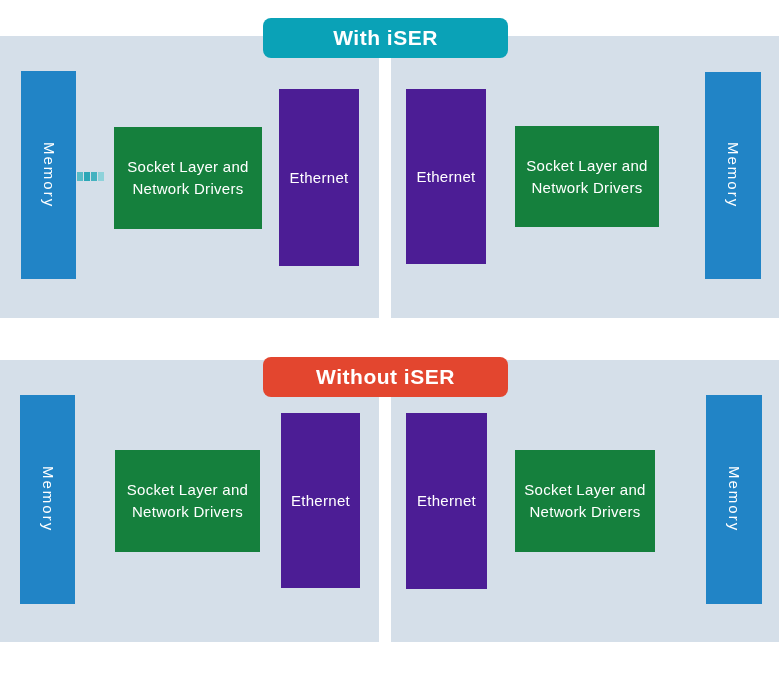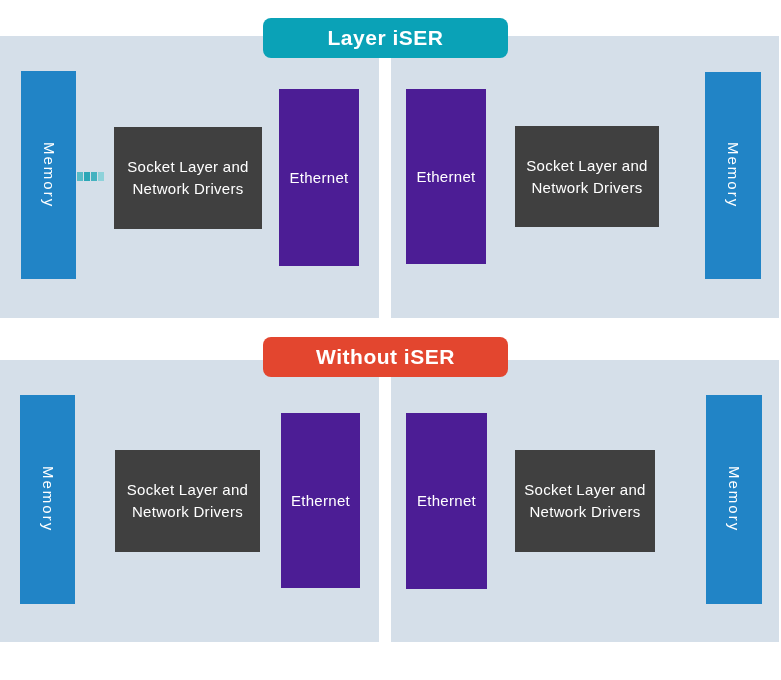--- a/index.html
+++ b/index.html
@@ -35,36 +35,36 @@
     display: flex;
     align-items: center;
     justify-content: center;
     color: #ffffff;
     font-size: 21px;
     font-weight: bold;
     letter-spacing: 0.5px;
     z-index: 5;
   }
   #badge-with    { top: 18px;  background: #0aa2b7; }
-  #badge-without { top: 337px; background: #e3462f; }
+  #badge-without { top: 357px; background: #e3462f; }
 
   
   .block {
     position: absolute;
     display: flex;
     align-items: center;
     justify-content: center;
     color: #ffffff;
     font-size: 15px;
     line-height: 22px;
     text-align: center;
     letter-spacing: 0.3px;
   }
   .memory   { background: #2184c6; }
-  .socket   { background: #404040; }
+  .socket   { background: #15803d; }
   .ethernet { background: #4c1d95; }
   .vtext {
     writing-mode: vertical-rl;
     text-orientation: mixed;
     letter-spacing: 2px;
   }
   .socket .wrap { width: 132px; }
 
   
   #mem-tl  { left: 21px;  top: 71px;  width: 55px;  height: 208px; }
@@ -98,21 +98,21 @@
   .connector .d1 { background: #57bcc8; }
   .connector .d2 { background: #2ca7b7; }
   .connector .d3 { background: #45b2c0; }
   .connector .d4 { background: #8ed2da; }
 </style>
 </head>
 <body>
 
 <div class="canvas">
 
-  <div class="badge" id="badge-with">Layer iSER</div>
+  <div class="badge" id="badge-with">With iSER</div>
 
   <div class="panel" id="panel-tl"></div>
   <div class="panel" id="panel-tr"></div>
 
   <div class="block memory" id="mem-tl">
     <span class="vtext">Memory</span>
   </div>
   <div class="connector">
     <i class="d1"></i>
     <i class="d2"></i>

